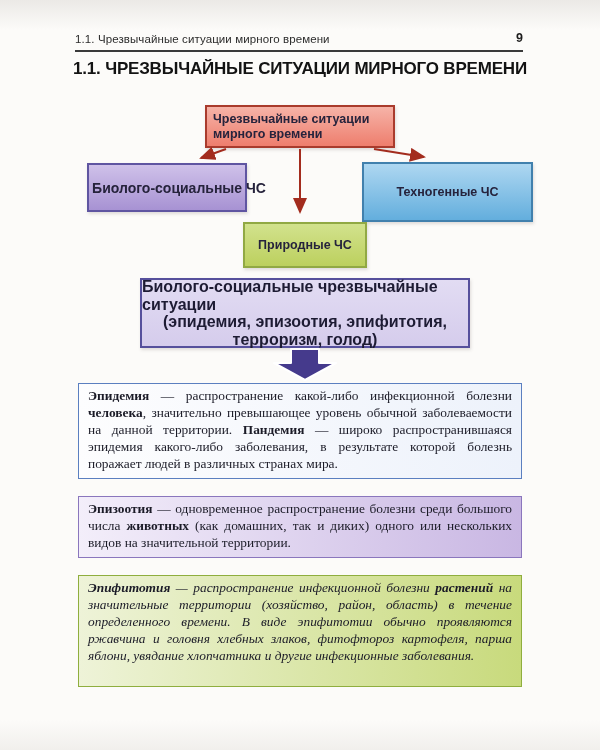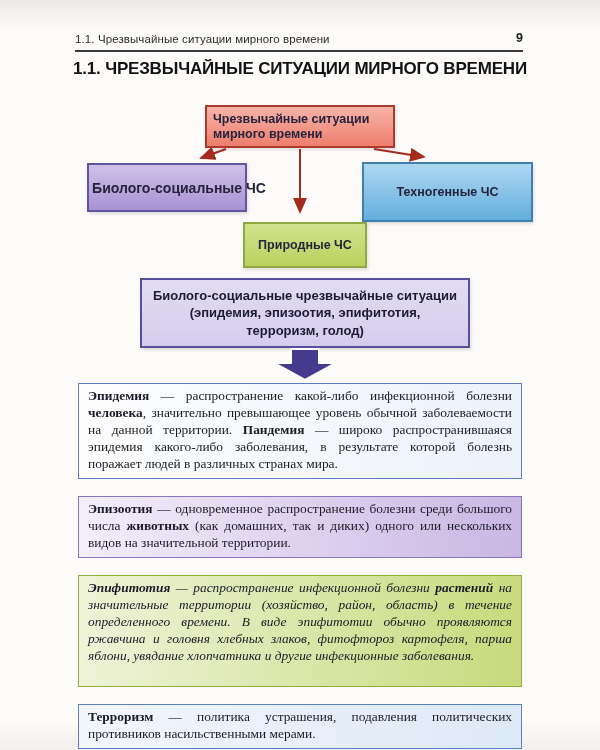--- a/index.html
+++ b/index.html
@@ -28,21 +28,21 @@
     box-shadow:1px 2px 3px rgba(90,80,80,.18);
   }
   .node-root{left:205px;top:105px;width:190px;height:43px;font-size:12.5px;line-height:15px;
     background:linear-gradient(180deg,#f6b3a8,#ee7e6d);border:2px solid #a93b2d;padding:0 6px;}
   .node-bio{left:87px;top:163px;width:160px;height:49px;font-size:14px;white-space:nowrap;
     background:linear-gradient(180deg,#cfc1e9,#a792d3);border:2px solid #5f55a1;padding-left:24px;}
   .node-tech{left:362px;top:162px;width:171px;height:60px;font-size:12.5px;white-space:nowrap;
     background:linear-gradient(180deg,#aed7f1,#63aedd);border:2px solid #4180ad;}
   .node-nat{left:243px;top:222px;width:124px;height:46px;font-size:12.5px;white-space:nowrap;
     background:linear-gradient(180deg,#d2e28d,#bcd05e);border:2px solid #91a944;}
-  .node-summary{left:140px;top:278px;width:330px;height:70px;font-size:13px;line-height:17.5px;
+  .node-summary{left:140px;top:278px;width:330px;height:70px;font-size:16px;line-height:17.5px;
     background:linear-gradient(180deg,#e2dcf3,#d5ccec);border:2px solid #56509c;color:#1d1b33;}
   .connectors{position:absolute;left:0;top:0;pointer-events:none;}
   
   .defs-stack{position:absolute;left:78px;top:383px;width:444px;}
   .def{
     box-sizing:border-box;border:1.5px solid;padding:3px 9px 6px;margin-bottom:17px;
     font-family:"Liberation Serif",serif;font-size:13.4px;line-height:17px;
     text-align:justify;color:#1b1b27;hyphens:auto;
   }
   .def b{font-weight:bold;}
@@ -92,16 +92,15 @@
       <line x1="300" y1="149" x2="300" y2="212" stroke="#a32c1e" stroke-width="2" marker-end="url(#ah)"></line>
       <line x1="374" y1="149" x2="424" y2="157" stroke="#a32c1e" stroke-width="2" marker-end="url(#ah)"></line>
       <polygon points="291,349 319,349 319,363 336,363 305,380 274,363 291,363" fill="#453a8c" stroke="#ffffff" stroke-width="2" stroke-linejoin="round"></polygon>
     </svg>
   </div>
 
   <div class="defs-stack">
     <div class="def def-epidemic" lang="ru"><b>Эпидемия</b><span> — распространение какой-либо инфекционной болезни </span><b>человека</b><span>, значительно превышающее уровень обычной заболеваемости на данной территории. </span><b>Пандемия</b><span> — широко распространившаяся эпидемия какого-либо заболевания, в результате которой болезнь поражает людей в различных странах мира.</span></div>
     <div class="def def-epizootic" lang="ru"><b>Эпизоотия</b><span> — одновременное распространение болезни среди большого числа </span><b>животных</b><span> (как домашних, так и диких) одного или нескольких видов на значительной территории.</span></div>
     <div class="def def-epiphytotic" lang="ru"><b>Эпифитотия</b><span> — распространение инфекционной болезни </span><b>растений</b><span> на значительные территории (хозяйство, район, область) в течение определенного времени. В виде эпифитотии обычно проявляются ржавчина и головня хлебных злаков, фитофтороз картофеля, парша яблони, увядание хлопчатника и другие инфекционные заболевания.</span></div>
-    <div class="def def-terrorism" lang="ru"><b>Терроризм</b><span> — политика устрашения, подавления политических противников насильственными мерами.</span></div>
   </div>
 
 </div>
 
 </body></html>

